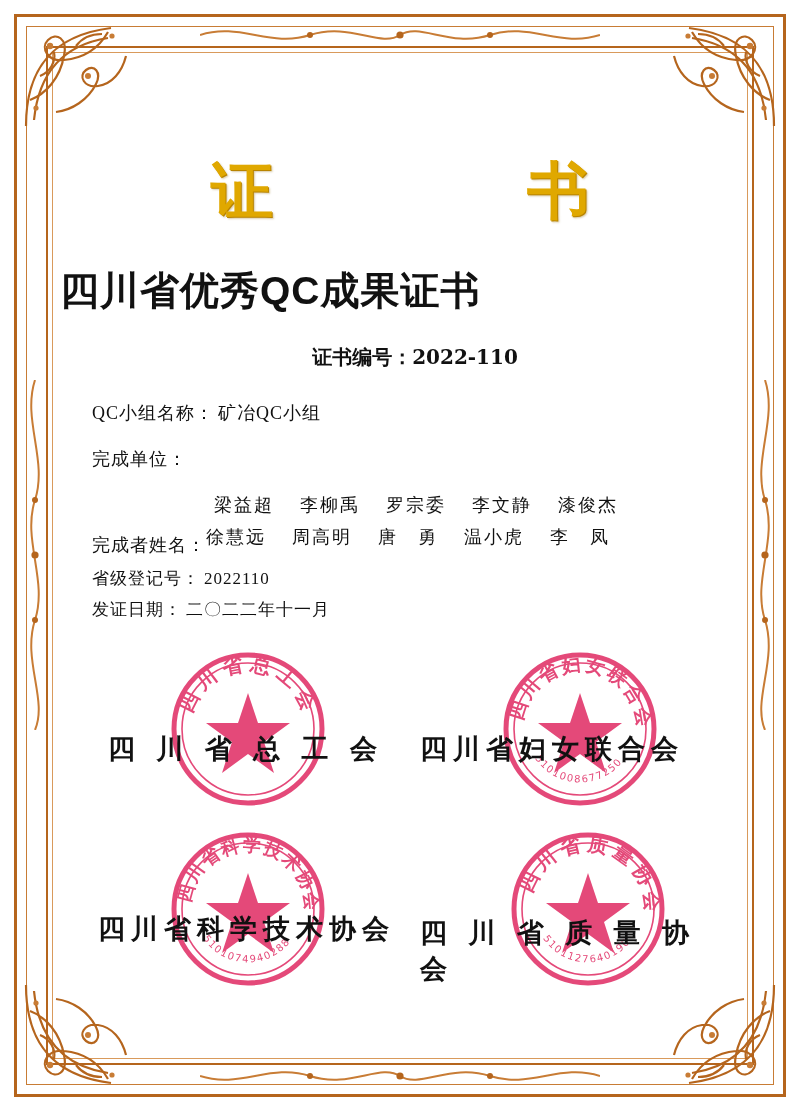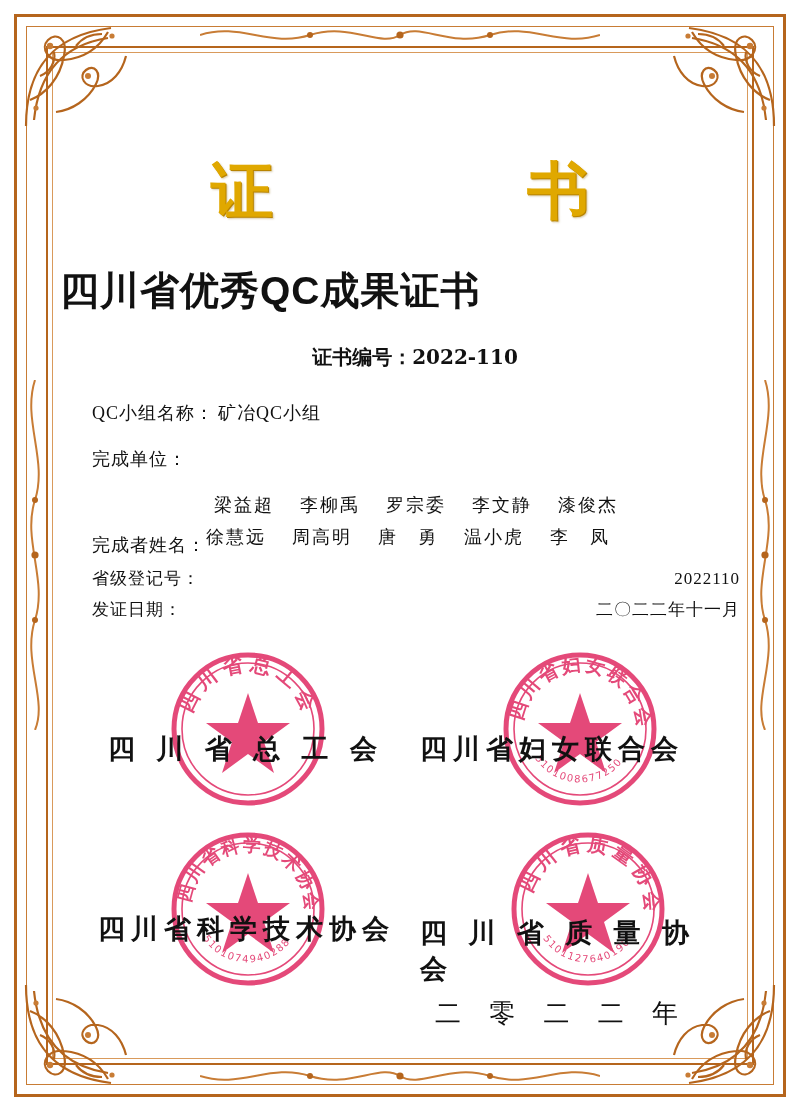--- a/index.html
+++ b/index.html
@@ -115,21 +115,21 @@
     font-size: 18px;
   }
   .field-label {
     white-space: nowrap;
     letter-spacing: 1px;
   }
   .field-value {
     margin-left: 4px;
     letter-spacing: 1px;
   }
-  .field-row.compact { margin-bottom: 8px; font-size: 17px; justify-content: space-between; }
+  .field-row.compact { margin-bottom: 8px; font-size: 17px; }
 
   .names-block {
     display: flex;
     align-items: flex-end;
     margin-bottom: 10px;
     font-size: 18px;
   }
   .names-lines { display: block; }
   .names-line {
     display: flex;
@@ -442,17 +442,16 @@
           <path id="s4bot" d="M28 94 A54 54 0 0 0 132 94" fill="none"></path>
           <text font-size="10" fill="#e23a6e" font-family="'DejaVu Sans',sans-serif" letter-spacing="1.5">
             <textPath href="#s4bot" startOffset="12%">5101127640190</textPath>
           </text>
         </svg>
       </div>
       <div class="org-name r2-right-name">四 川 省 质 量 协 会</div>
 
     </div>
 
-    <div class="date-line">二 零 二 二 年</div>
 
   </div>
 
 </div>
 
 </body></html>

